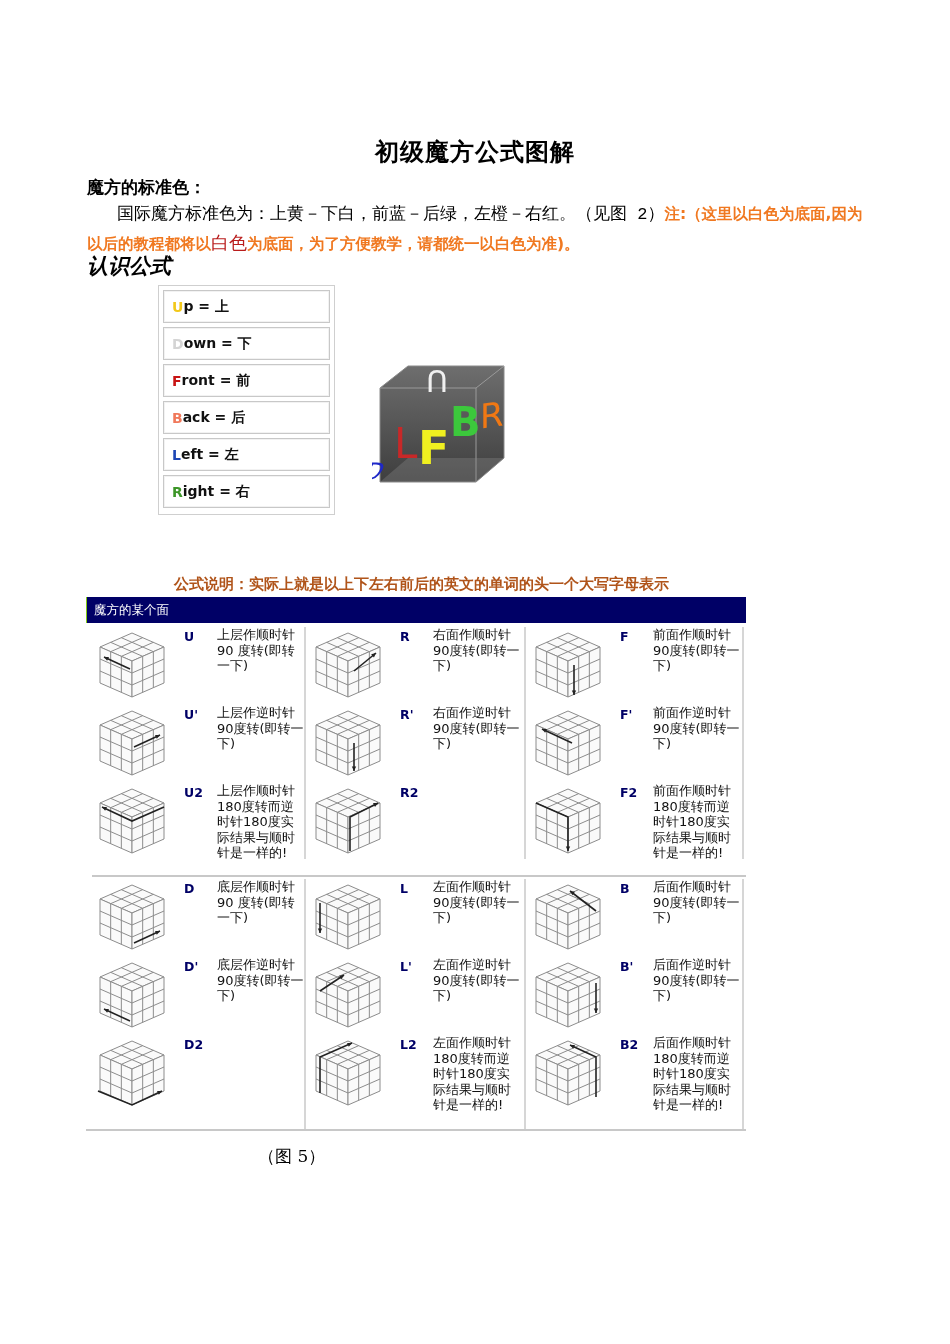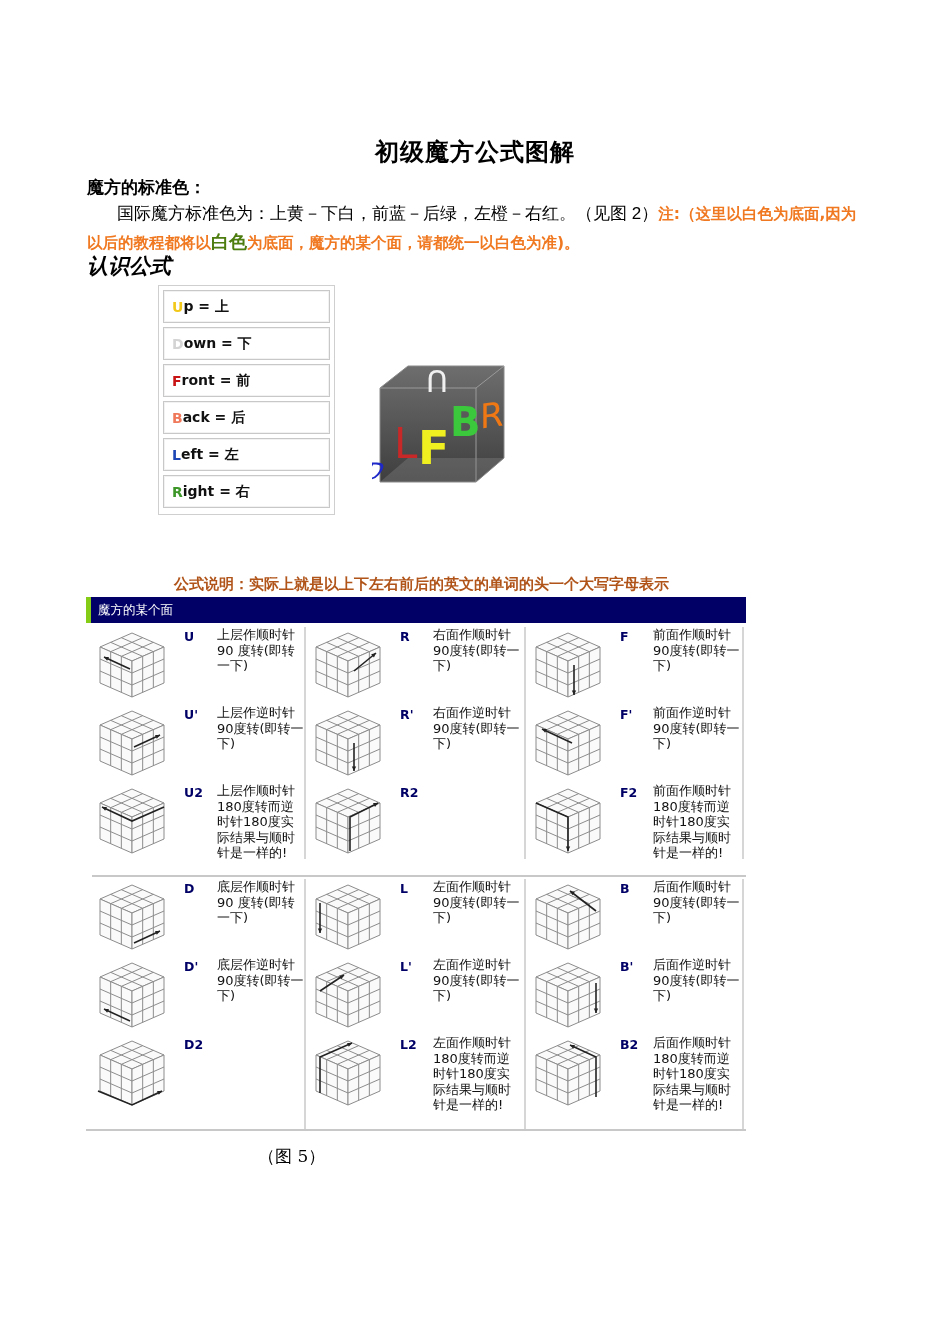--- a/index.html
+++ b/index.html
@@ -3,51 +3,51 @@
 <meta charset="utf-8">
 <style>
   * { box-sizing: border-box; margin: 0; padding: 0; }
   html, body { width: 950px; height: 1344px; background: #ffffff; }
   body { position: relative; font-family: "DejaVu Serif", "Liberation Serif", serif; color: #000; overflow: hidden; }
 
   .page-title { position: absolute; left: 0; width: 950px; top: 136px; text-align: center; font-size: 24px; font-weight: bold; font-family: "DejaVu Serif", serif; letter-spacing: 1px; }
   .section-h1 { position: absolute; left: 87px; top: 176px; font-size: 17px; font-weight: bold; font-family: "DejaVu Sans", sans-serif; }
   .para { position: absolute; left: 87px; top: 199px; width: 780px; font-size: 17px; line-height: 28px; }
   .para .indent { display: inline-block; width: 30px; }
-  .para .body { color: #000; font-family: Liberation Sans, sans-serif; }
+  .para .body { color: #000; font-family: Liberation Mono, monospace; }
   .para .note { color: #f07820; font-weight: bold; font-family: "DejaVu Sans", sans-serif; font-size: 15.5px; }
-  .para .hl { color: #4d7c0f; font-weight: bold; font-size: 18px; }
+  .para .hl { color: #b91c1c; font-weight: normal; font-size: 18px; }
   .section-h2 { position: absolute; left: 87px; top: 252px; font-size: 21px; font-weight: bold; font-family: "DejaVu Sans", sans-serif; font-style: italic; }
 
   .notation-box { position: absolute; left: 158px; top: 285px; width: 177px; height: 230px; border: 1px solid #cfcfcf; padding: 4px; background: #fff; }
   .notation-row { height: 33px; margin-bottom: 4px; border: 1px solid #c8c8c8; box-shadow: inset 0 0 0 1px #f2f2f2; display: flex; align-items: center; padding-left: 8px; font-family: "DejaVu Sans", sans-serif; font-size: 14px; font-weight: bold; color: #111; }
   .notation-row .first { font-weight: bold; }
 
   .cube3d { position: absolute; left: 372px; top: 358px; width: 140px; height: 130px; }
 
   .caption-explain { position: absolute; left: 174px; top: 575px; font-family: "DejaVu Sans", sans-serif; font-weight: bold; font-size: 15px; color: #b0541a; white-space: nowrap; }
 
   .moves-table { position: absolute; left: 86px; top: 597px; width: 660px; height: 535px; }
-  .moves-header { height: 26px; background: #000066; color: #fff; font-family: "DejaVu Sans", sans-serif; font-size: 12.5px; padding-left: 7px; line-height: 26px; border-left: 5px solid #84cc16; }
+  .moves-header { height: 26px; background: #000066; color: #fff; font-family: "DejaVu Sans", sans-serif; font-size: 12.5px; padding-left: 7px; line-height: 26px; border-left: 1px solid #84cc16; }
   .group-sep { position: absolute; left: 6px; right: 0; height: 2px; background: #c8c8c8; }
   .col-div { position: absolute; width: 2px; background: #d6d6d6; }
   .cell { position: absolute; width: 216px; height: 78px; }
   .cell .cube { position: absolute; left: 10px; top: 4px; width: 72px; height: 68px; }
   .cell .code { position: absolute; left: 98px; top: 2px; font-family: "DejaVu Sans", sans-serif; font-weight: bold; font-size: 12.5px; color: #000066; }
   .cell .desc { position: absolute; left: 131px; top: 0px; width: 88px; font-family: "DejaVu Sans", sans-serif; font-size: 13px; line-height: 15.5px; color: #111; }
 
   .fig-caption { position: absolute; left: 258px; top: 1145px; font-size: 17px; font-family: "DejaVu Serif", serif; }
 </style>
 </head>
 <body>
 
 <div class="page-title">初级魔方公式图解</div>
 <div class="section-h1">魔方的标准色：</div>
 <div class="para">
-  <span class="indent"></span><span class="body">国际魔方标准色为：上黄－下白，前蓝－后绿，左橙－右红。（见图 2）</span><span class="note">注:（这里以白色为底面,因为以后的教程都将以</span><span class="note hl">白色</span><span class="note">为底面，魔方的某个面，请都统一以白色为准)。</span>
+  <span class="indent"></span><span class="body">国际魔方标准色为：上黄－下白，前蓝－后绿，左橙－右红。（见图 2）</span><span class="note">注:（这里以白色为底面,因为以后的教程都将以</span><span class="note hl">白色</span><span class="note">为底面，为了方便教学，请都统一以白色为准)。</span>
 </div>
 <div class="section-h2">认识公式</div>
 
 <div class="notation-box">
   <div class="notation-row">
       <span class="first" style="color:#f2c81a">U</span>
       <span>p = 上</span>
     </div>
   <div class="notation-row">
       <span class="first" style="color:#d4d4d4">D</span>

